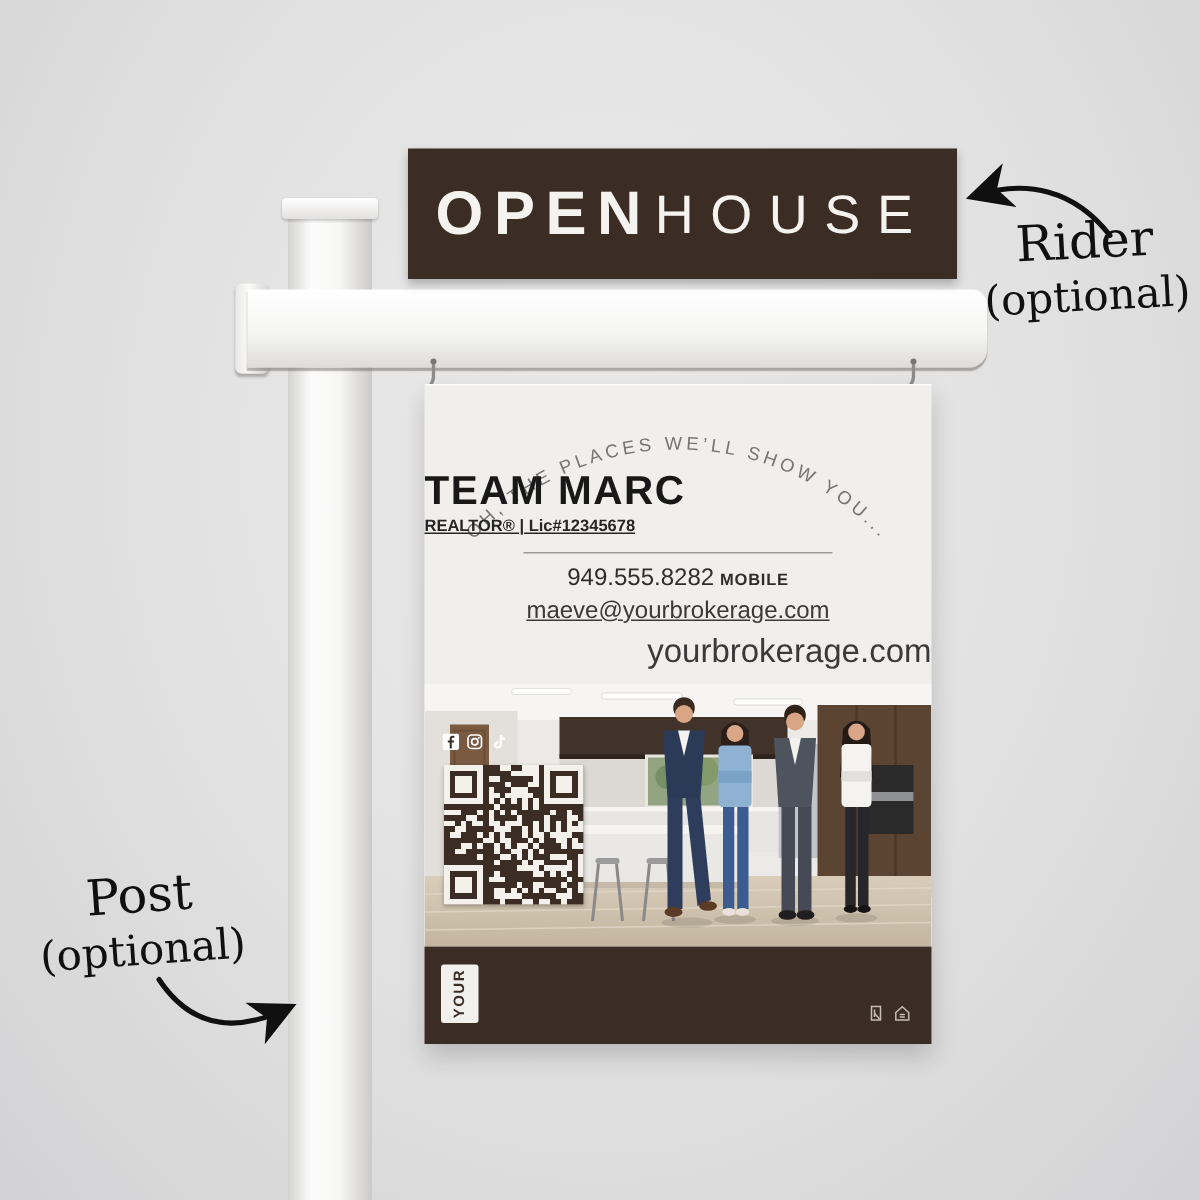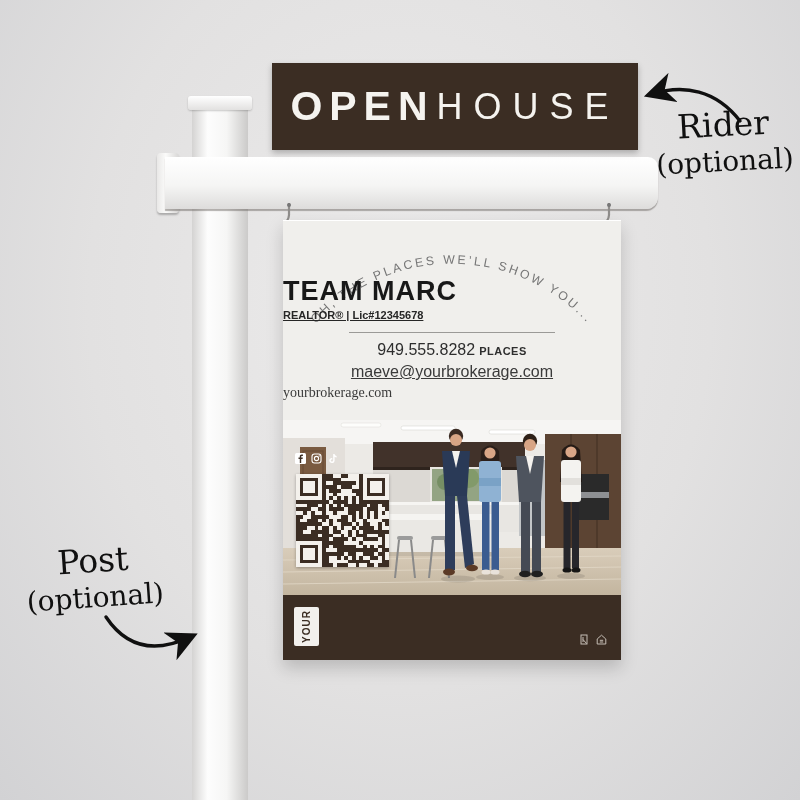--- a/index.html
+++ b/index.html
@@ -2,21 +2,21 @@
 <html><head>
 <meta charset="utf-8">
 <style>
   * { margin:0; padding:0; box-sizing:border-box; }
   html,body { width:800px; height:800px; overflow:hidden; }
   body{
     font-family:"Liberation Sans", sans-serif;
     background: radial-gradient(ellipse at 50% 38%, #ecebeb 0%, #e2e1e1 55%, #d2d2d4 100%);
     position:relative;
   }
-  .stage{ position:absolute; inset:0; }
+  .stage{ position:absolute; inset:0;margin-top:36px; }
 
   
   .post{
     position:absolute; left:192px; top:108px; width:56px; height:692px;
     background:linear-gradient(90deg,#d4d3d2 0%, #fdfdfd 28%, #f6f6f5 62%, #cbcac9 100%);
   }
   .post-cap{
     position:absolute; left:-4px; top:-12px; width:64px; height:14px;
     border-radius:3px;
     background:linear-gradient(#ffffff,#e2e1e0);
@@ -68,21 +68,21 @@
   .divider{
     position:absolute; top:112px; left:66px; width:206px; height:0;
     border-top:1px solid #9b9a97;
   }
   .phone-row{
     position:absolute; top:121px; width:100%; text-align:center;
     font-size:16px; font-weight:500; color:#2e2e2e;
   }
   .phone-tag{ font-size:11px; font-weight:700; letter-spacing:.5px; margin-left:4px; }
   .contact-email{ position:absolute; top:143px; width:100%; text-align:center; font-size:16px; color:#3a3a3a;text-decoration:underline; }
-  .contact-web{ position:absolute; top:165px; width:100%; text-align:left; font-size:14px; color:#3a3a3a;font-family:Liberation Serif, serif; }
+  .contact-web{ position:absolute; top:165px; width:100%; text-align:right; font-size:22px; color:#3a3a3a; }
 
   
   .photo{ position:relative; height:175px; overflow:hidden; background:#eceae6; }
   .photo > svg.scene{ position:absolute; inset:0; width:100%; height:100%; }
   .social{ position:absolute; left:12px; top:33px; display:flex; gap:5px; align-items:center; }
   .social svg{ display:block; }
   .qr{ position:absolute; left:13px; top:54px; width:93px; height:93px; box-shadow:0 1px 3px rgba(0,0,0,.3); }
 
   
   .footer{
@@ -144,21 +144,21 @@
             <path id="archPath" d="M 17 112 A 184 184 0 0 1 321 112" fill="none"></path>
           </defs>
         <text font-size="12.3" fill="#757575" style="letter-spacing:2.6px; font-family:'Liberation Sans',sans-serif;" text-anchor="middle">
           <textPath href="#archPath" startOffset="50%">OH, THE PLACES WE’LL SHOW YOU...</textPath>
         </text>
       </svg>
       <div class="agent-name">TEAM MARC</div>
       <div class="credentials">REALTOR® | Lic#12345678</div>
       <div class="divider"></div>
       <div class="phone-row">
-        <span>949.555.8282</span><span class="phone-tag">PLACES</span>
+        <span>949.555.8282</span><span class="phone-tag">MOBILE</span>
       </div>
       <div class="contact-email">maeve@yourbrokerage.com</div>
       <div class="contact-web">yourbrokerage.com</div>
     </div>
 
     <div class="photo">
       <svg class="scene" viewBox="0 0 338 175" preserveAspectRatio="none">
         <defs>
           <linearGradient id="floorG" x1="0" y1="0" x2="0" y2="1">
             <stop offset="0" stop-color="#d9cdba"></stop>

